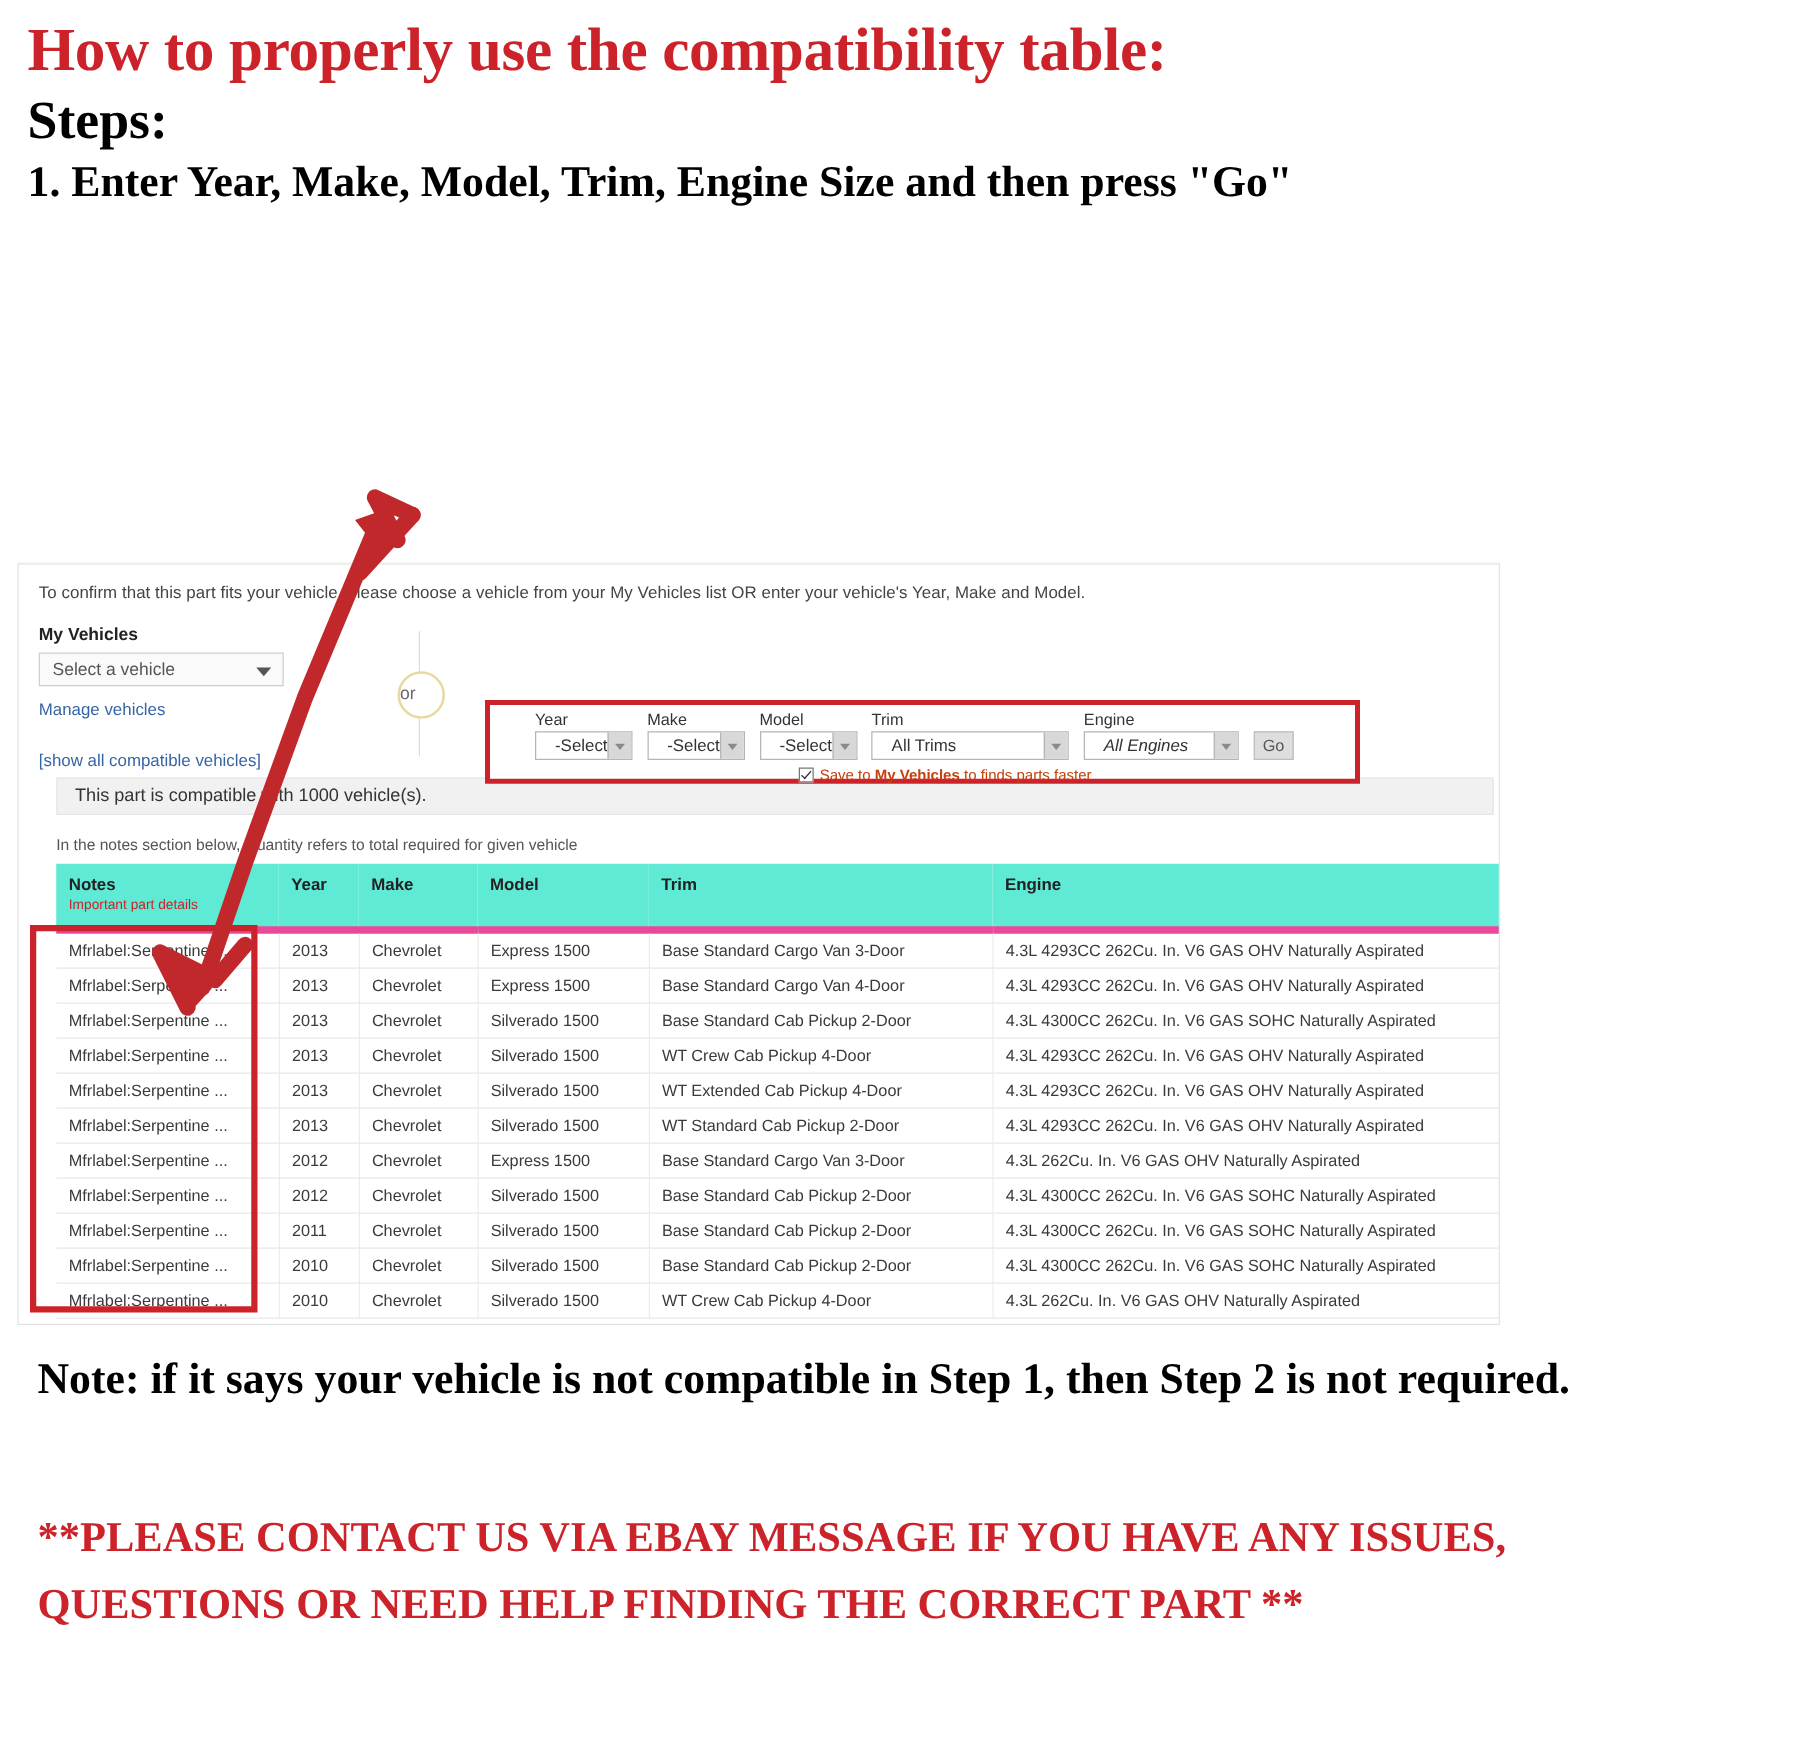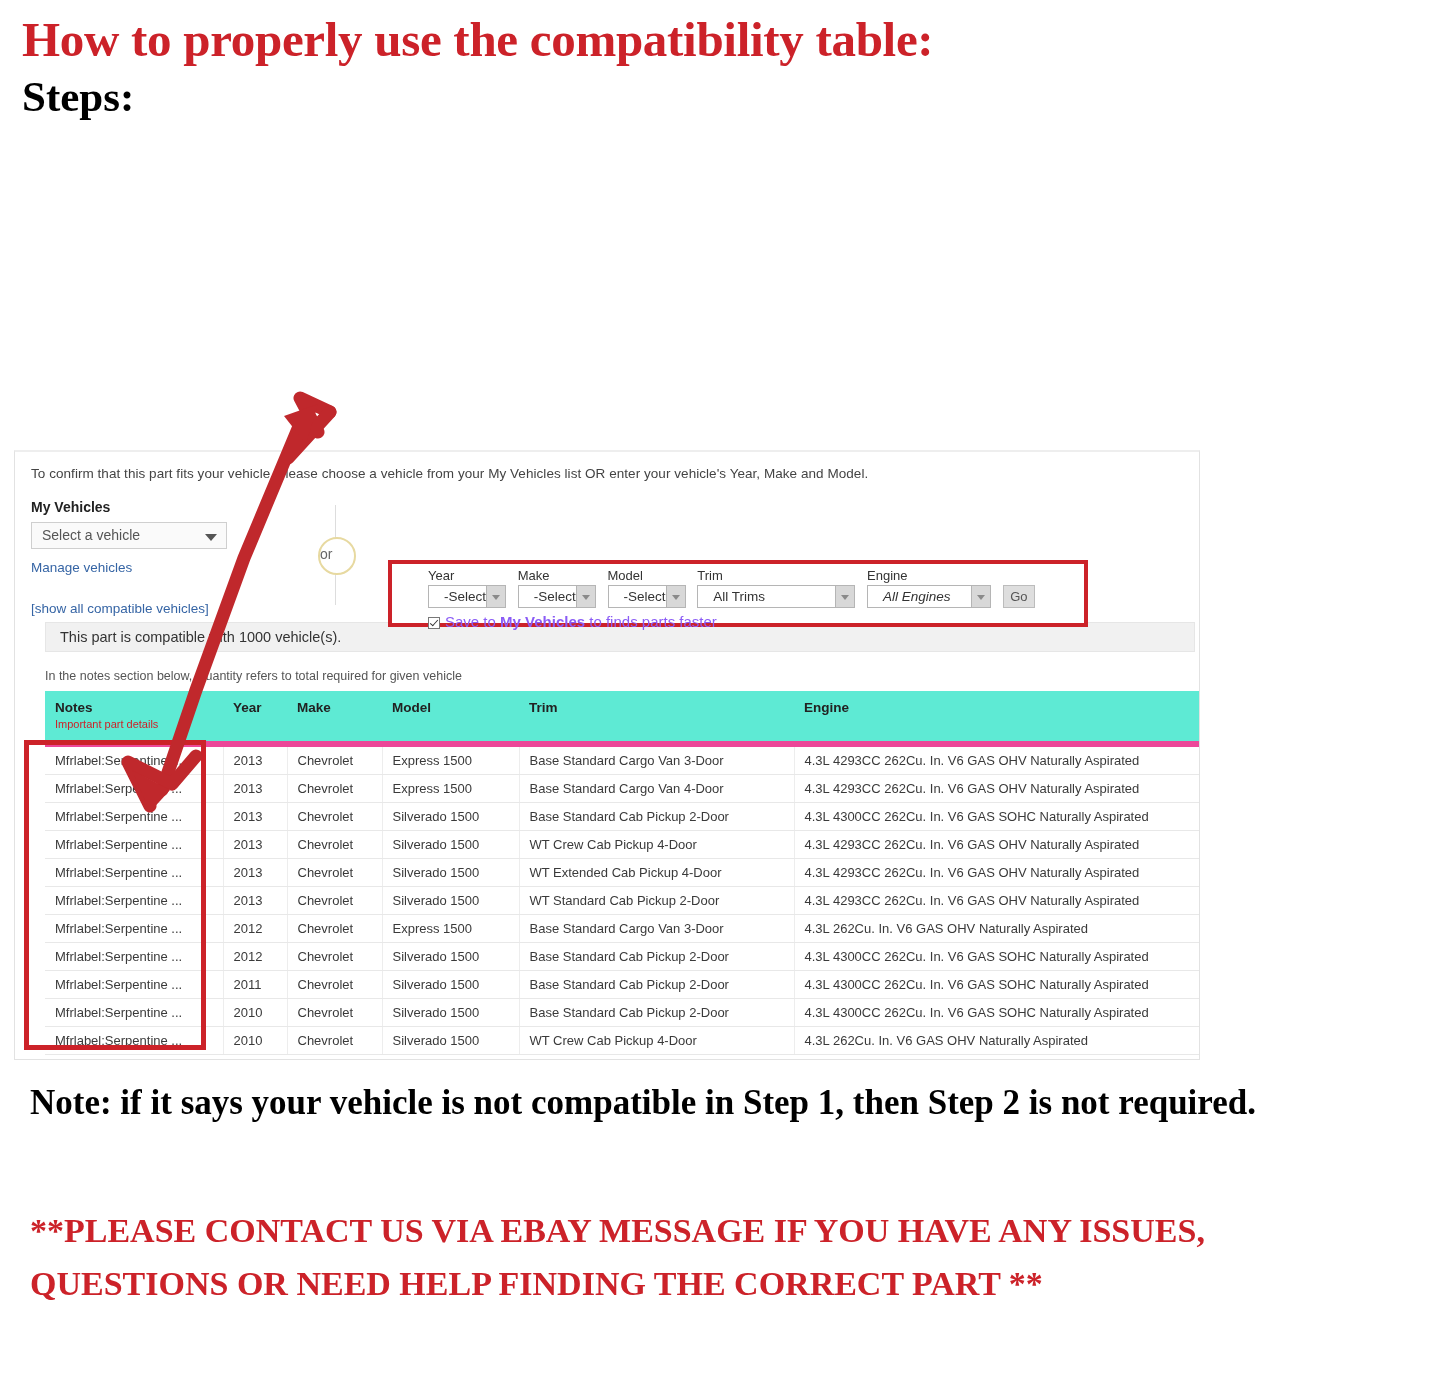--- a/index.html
+++ b/index.html
@@ -239,22 +239,23 @@
     border: 1px solid #bcbcbc;
     box-sizing: border-box;
     text-align: center;
     font-size: 13px;
     color: #555555;
     line-height: 21px;
     cursor: pointer;
   }
   .save-row {
     margin: 5px 0 0 36px;
-    font-size: 15px;
-    color: #8b5cf6;
+    font-size: 12px;
+    color: #c2410c;
+    text-align: center;
   }
   .chk {
     display: inline-block;
     width: 12px;
     height: 12px;
     border: 1px solid #777777;
     box-sizing: border-box;
     position: relative;
     vertical-align: -2px;
     margin-right: 5px;
@@ -382,20 +383,21 @@
     line-height: 1.55;
     color: #cc2229;
   }
 </style>
 </head>
 <body>
 
 <div class="instructions">
   <div class="headline">How to properly use the compatibility table:</div>
   <div class="steps-word">Steps:</div>
+  <div class="step-one">1. Enter Year, Make, Model, Trim, Engine Size and then press "Go"</div>
 </div>
 
 <div class="compat-panel">
   <div class="compat-inner">
 
     <div class="compat-sub">To confirm that this part fits your vehicle, please choose a vehicle from your My Vehicles list OR enter your vehicle's Year, Make and Model.</div>
 
     <div class="picker-row">
 
       <div class="my-vehicles">

